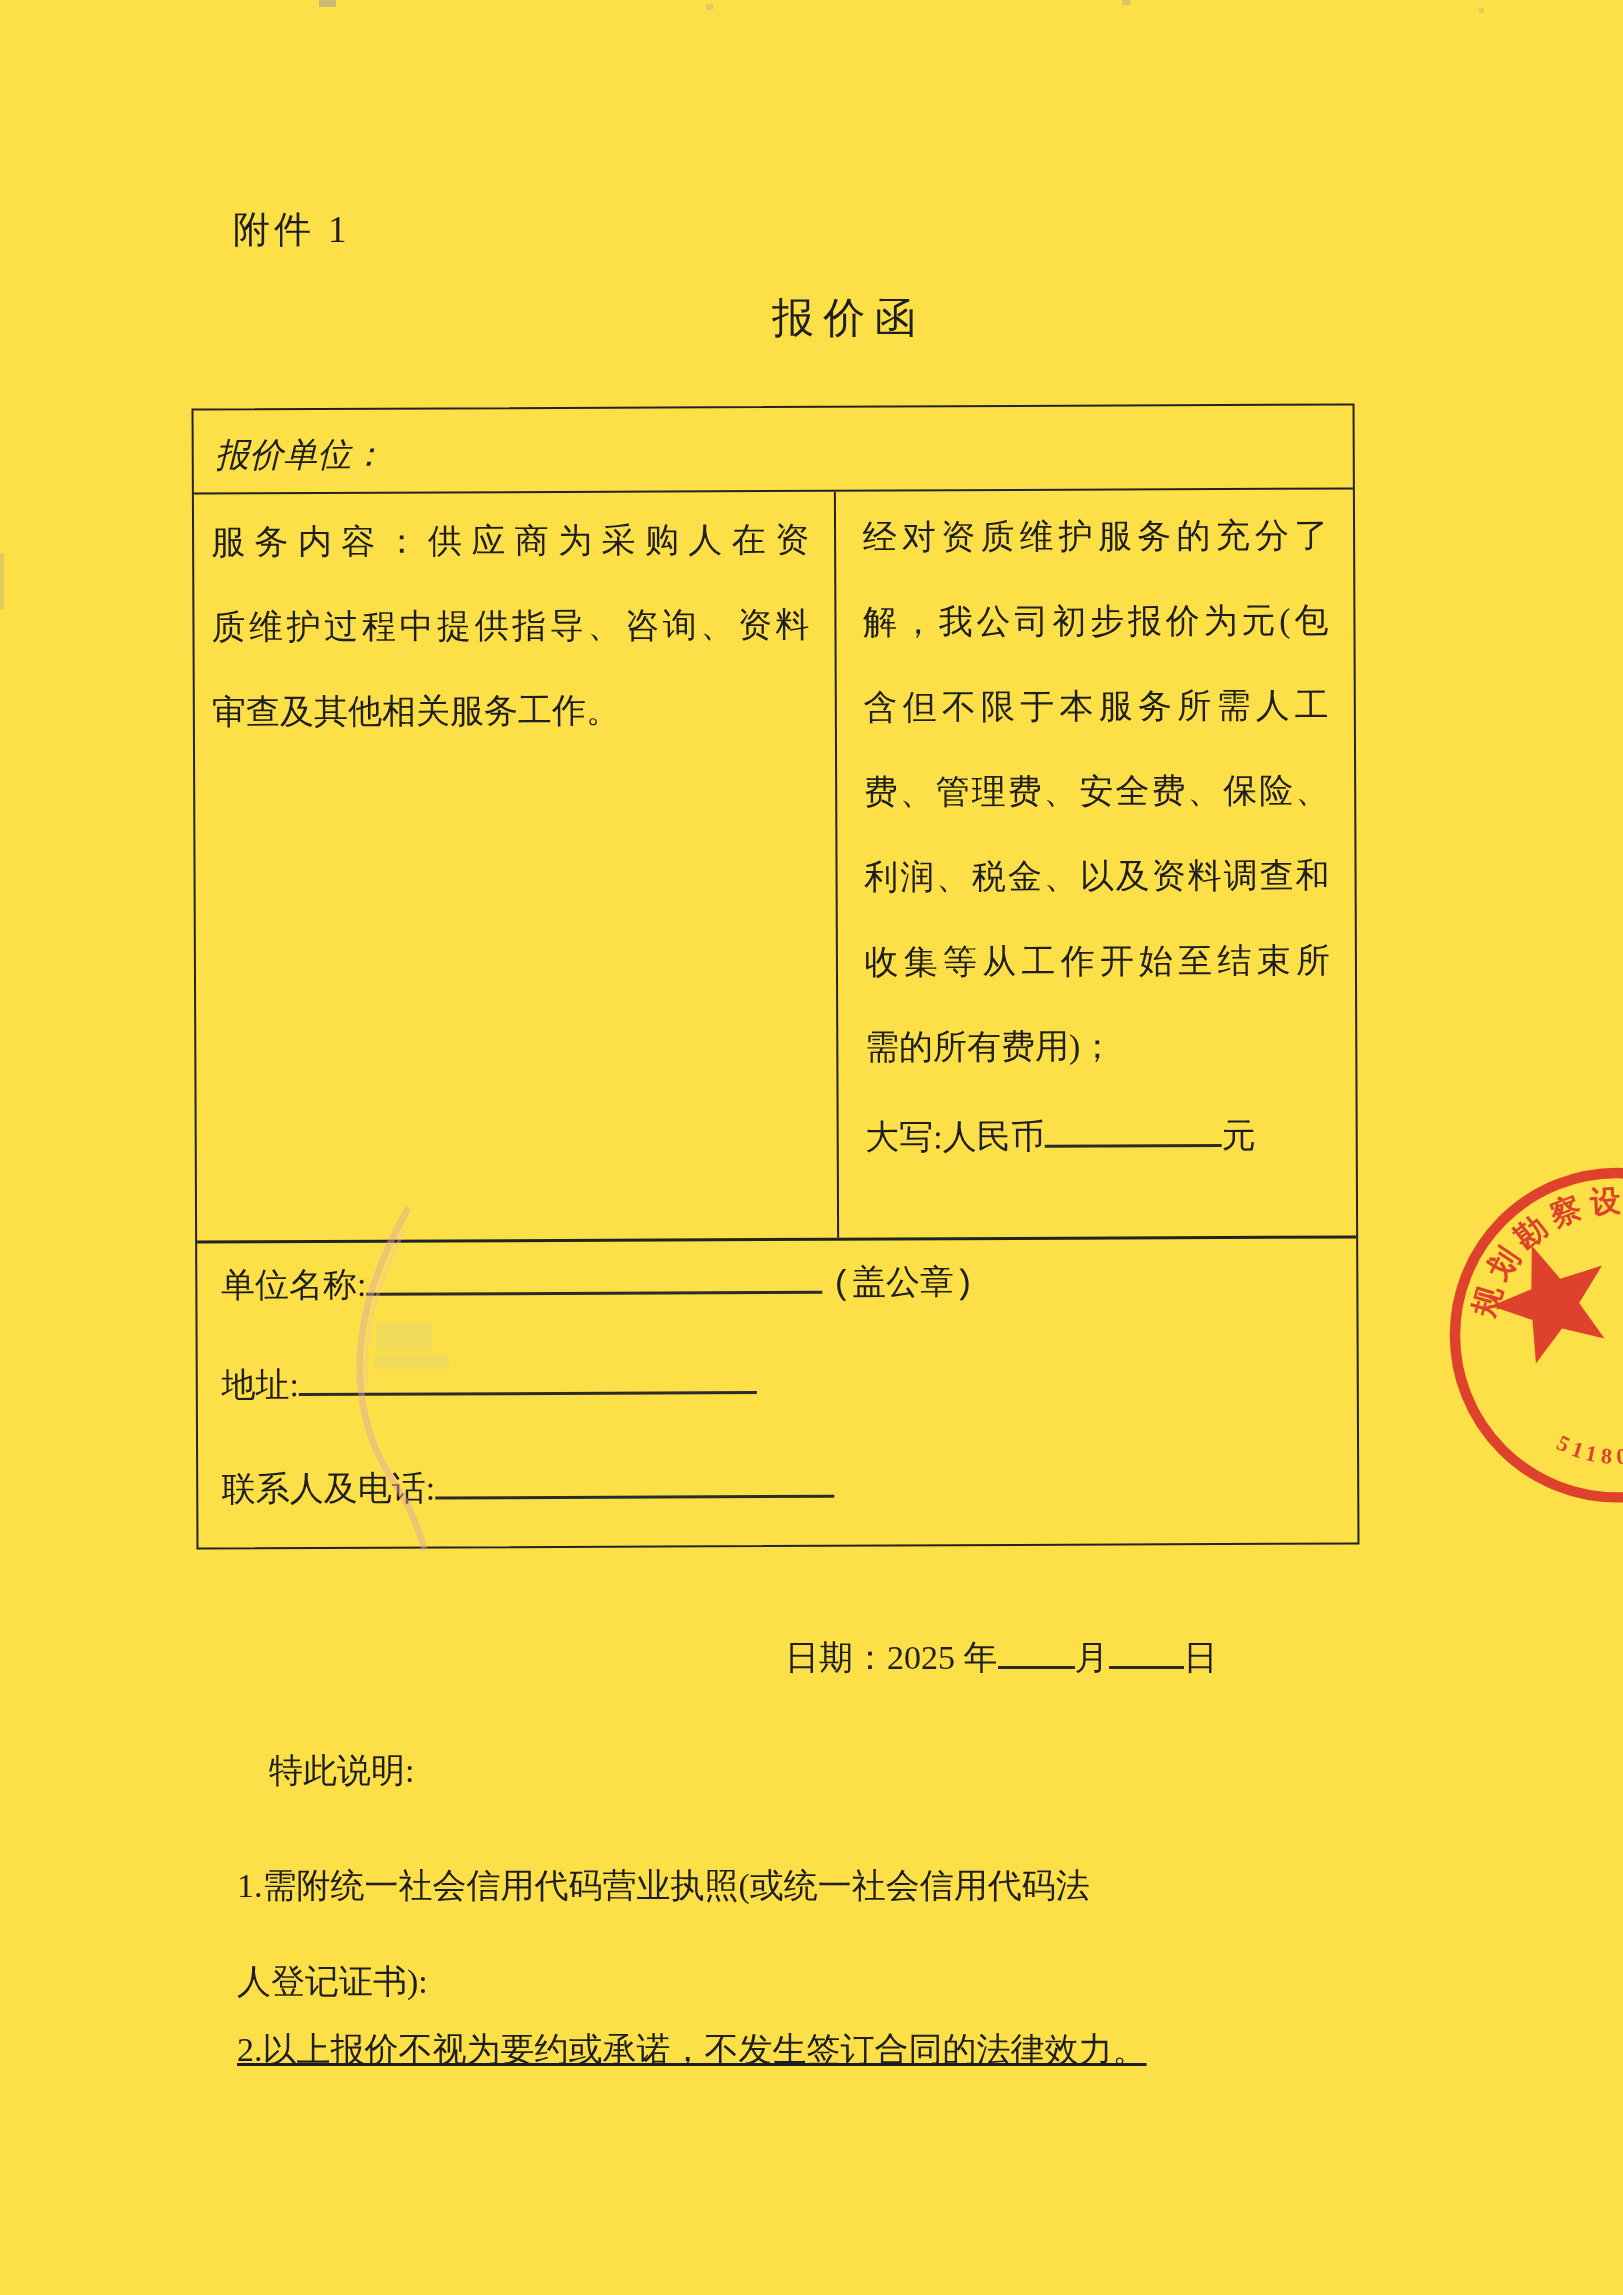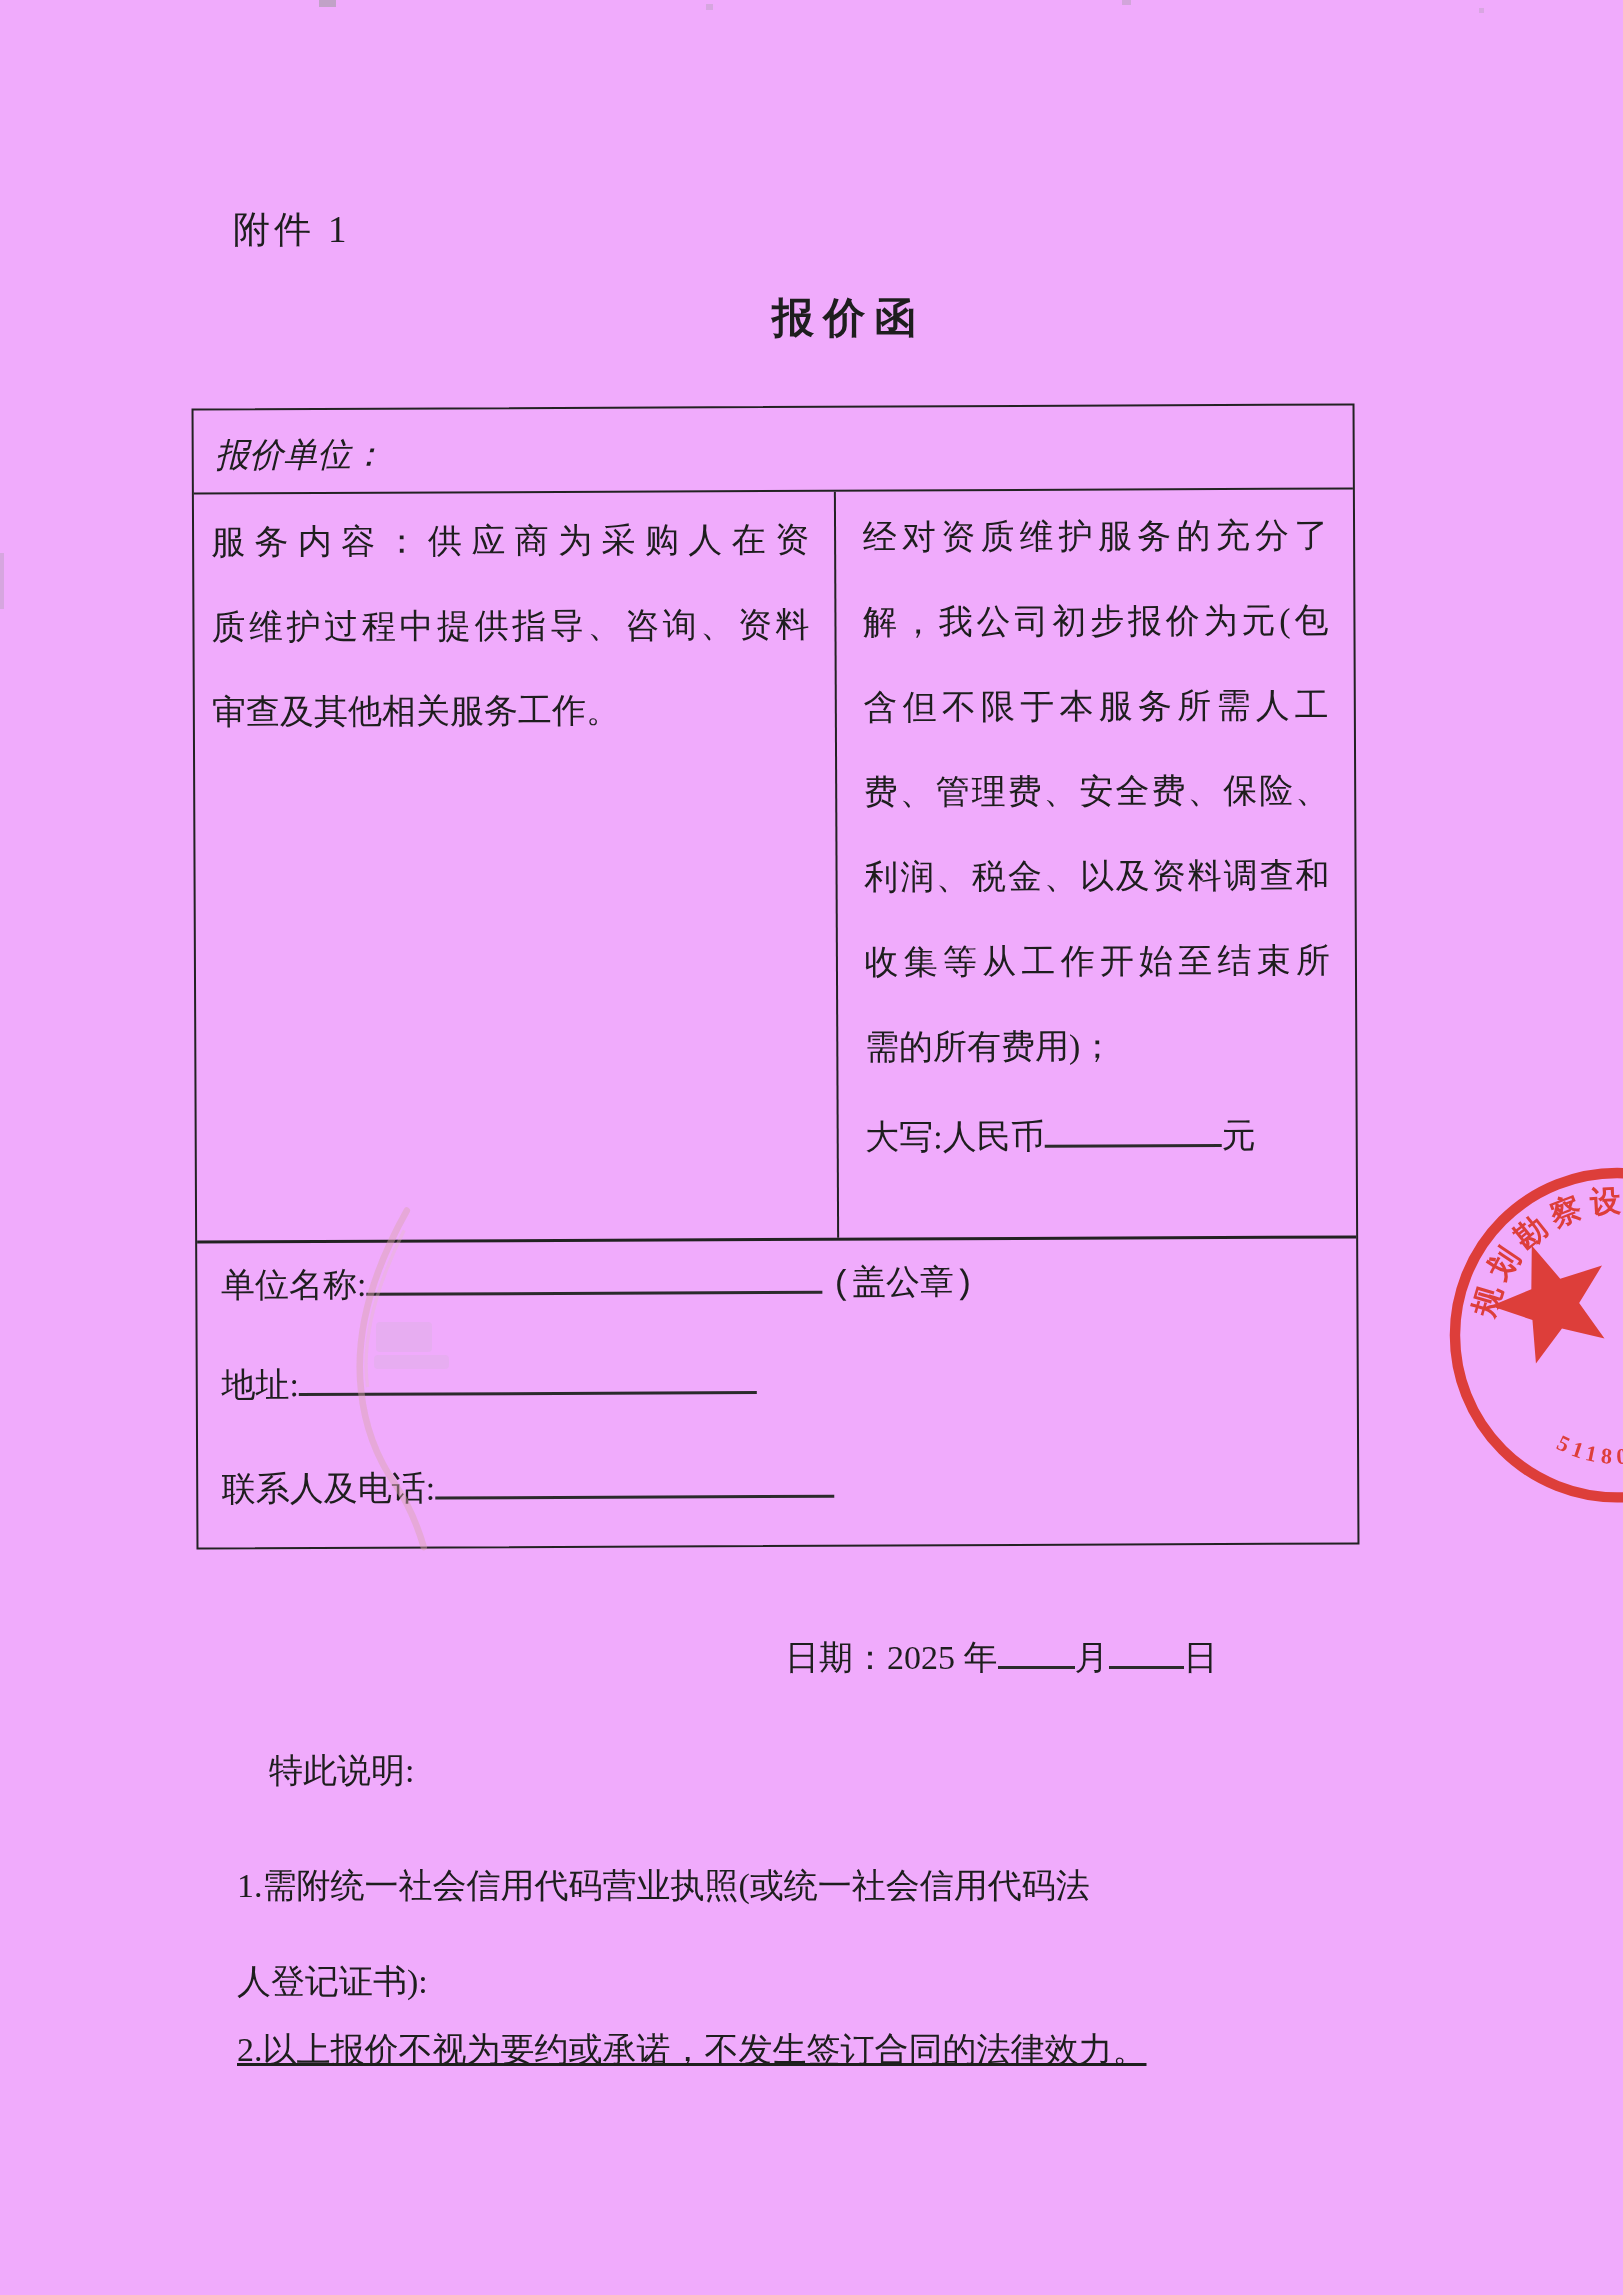--- a/index.html
+++ b/index.html
@@ -1,24 +1,24 @@
 <!DOCTYPE html>
 <html style="font-size:10.5px"><head>
 <meta charset="utf-8">
 <style>
   html,body{margin:0;padding:0;background:#ffffff;}
   .page{
     position:relative; width:1623px; height:2295px; overflow:hidden;
-    background:#f0abfc; color:#1e1e1e;
+    background:#fde047; color:#1e1e1e;
     font-family:"Liberation Serif","DejaVu Serif",serif;
     font-size:34px; line-height:1.25;
   }
   .abs{position:absolute;}
   .attachment{left:233px; top:207px; font-size:37px; letter-spacing:3.9px;}
-  .title{left:772px; top:292px; font-size:42px; font-weight:700; letter-spacing:9.2px; margin:0;}
+  .title{left:772px; top:292px; font-size:42px; font-weight:400; letter-spacing:9.2px; margin:0;}
   
   .qtable{
     left:194px; top:406px; width:1159px; height:1137px;
     border:2.6px solid #222; transform:rotate(-0.25deg); transform-origin:50% 50%;
     background:rgba(255,255,255,0.0);
   }
   .row1{position:absolute; left:0; top:0; width:100%; height:84px; border-bottom:2.6px solid #222; box-sizing:border-box;}
   .row1 .lbl{position:absolute; left:21.6px; top:23.6px;font-style:italic;}
   .row2{position:absolute; left:0; top:84px; width:100%; height:746px; box-sizing:border-box;}
   .cell{position:absolute; top:0; height:100%; box-sizing:border-box;}

